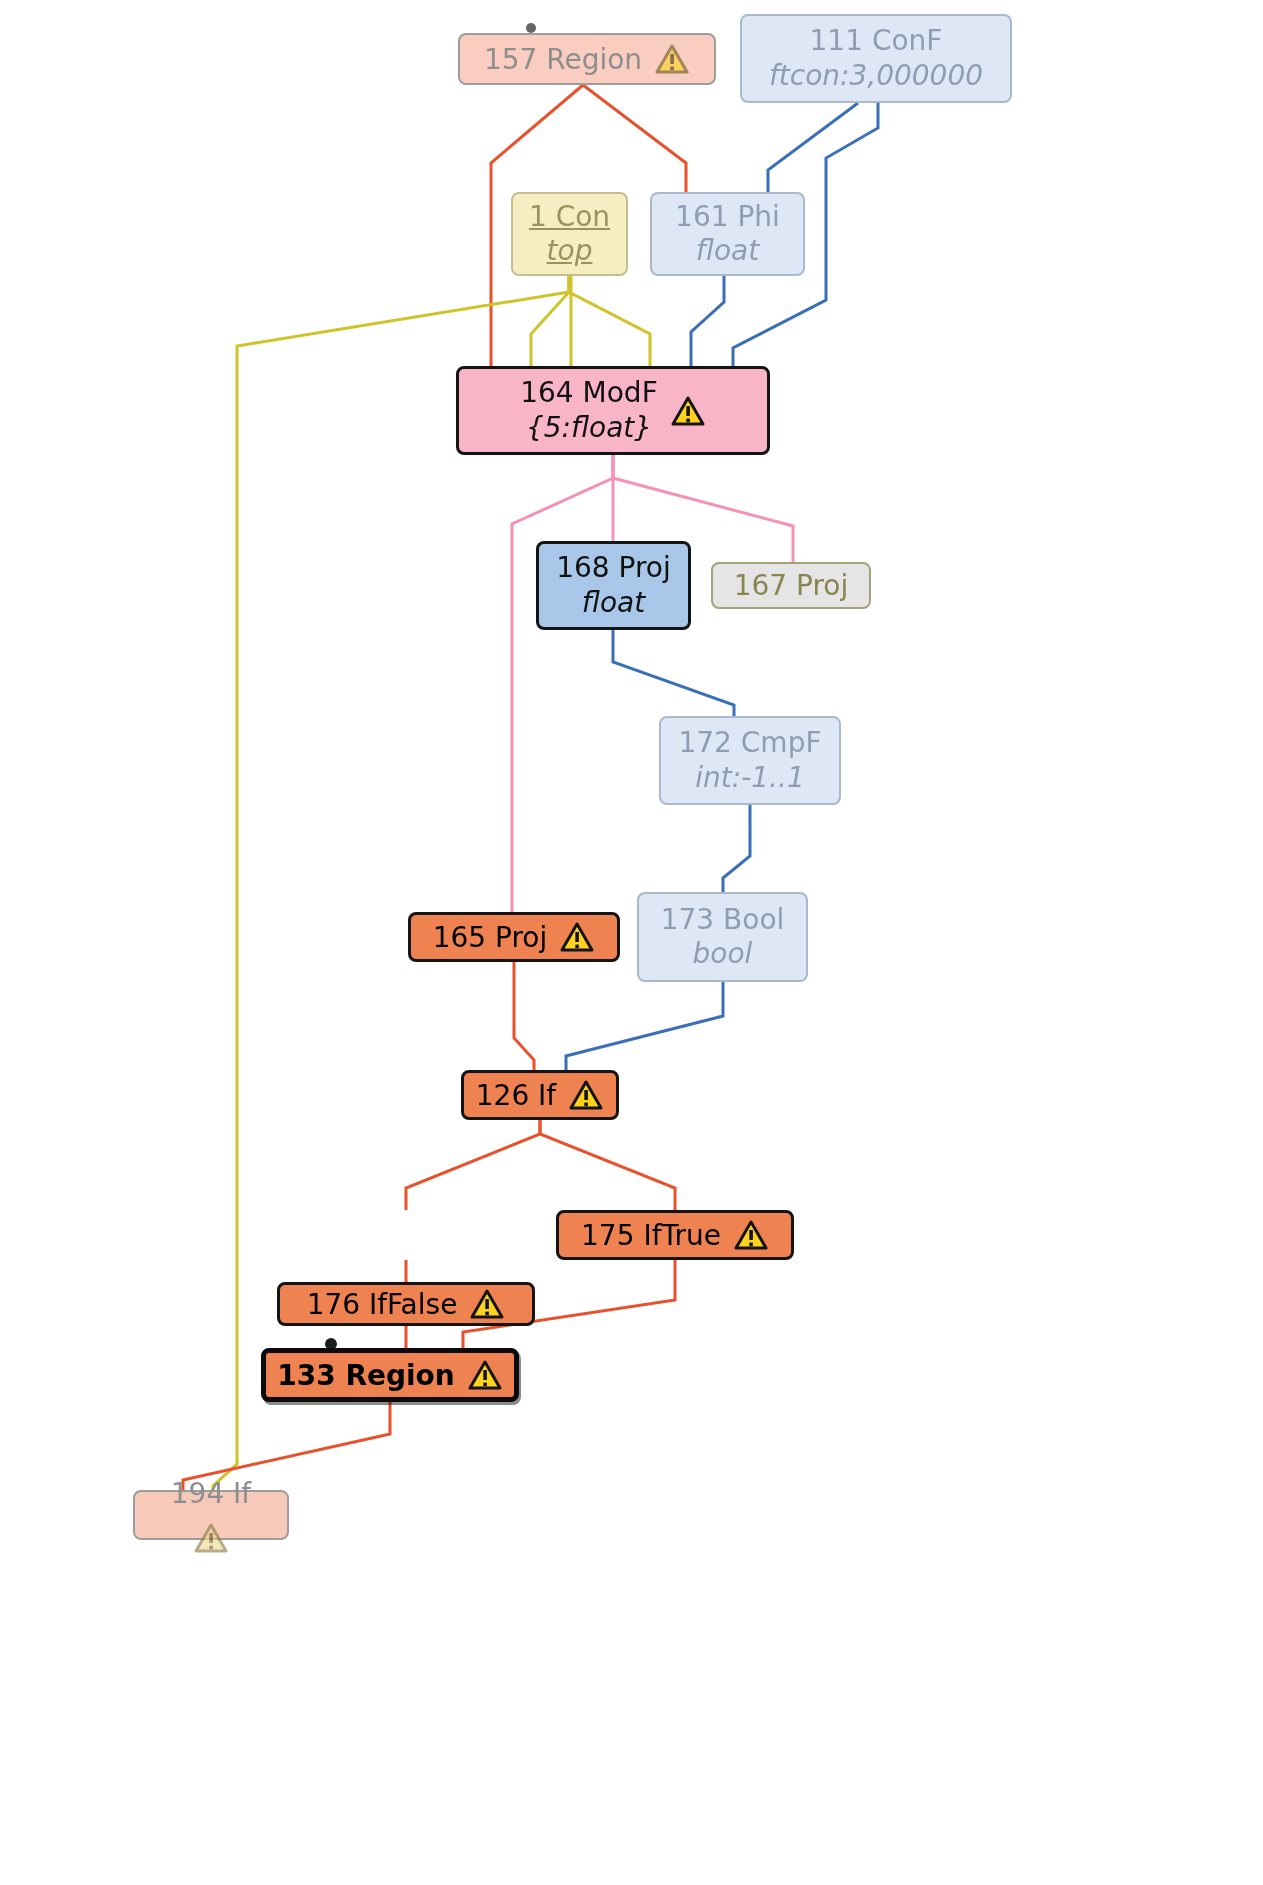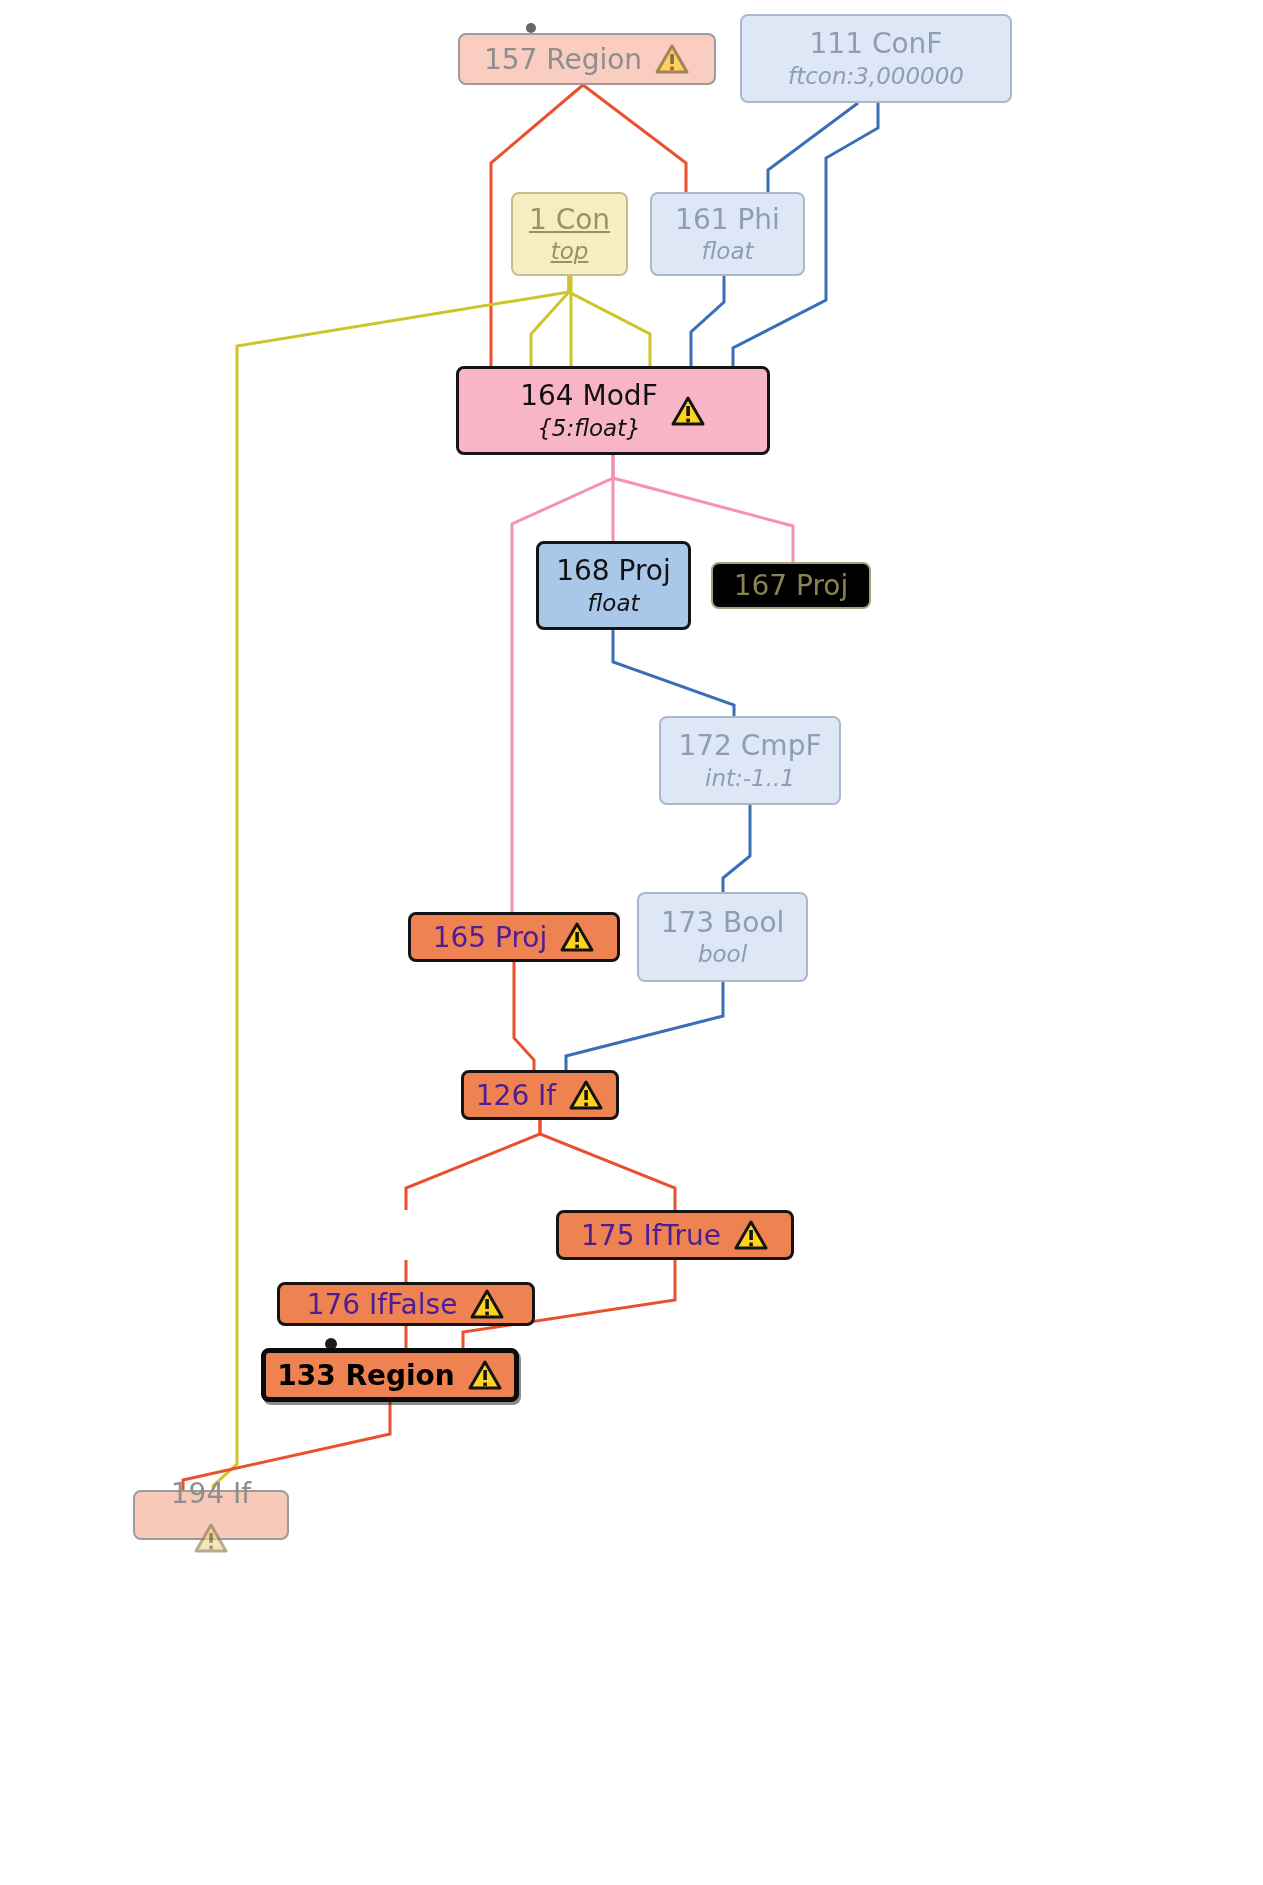--- a/index.html
+++ b/index.html
@@ -1,28 +1,28 @@
 <!DOCTYPE html>
 <html><head>
 <meta charset="utf-8">
 <style>
   html,body{margin:0;padding:0;background:#fff;font-family:"DejaVu Sans","Liberation Sans",sans-serif;}
   .canvas{position:relative;width:1263px;height:1885px;background:#ffffff;overflow:hidden;}
   .edges{position:absolute;left:0;top:0;width:1263px;height:1885px;}
   .node{position:absolute;box-sizing:border-box;border-radius:8px;display:flex;align-items:center;justify-content:center;gap:12px;text-align:center;cursor:default;}
   .txt{display:flex;flex-direction:column;align-items:center;line-height:1.22;}
   .label{font-size:28px;white-space:nowrap;}
-  .sub{font-size:23px;font-style:italic;white-space:nowrap;}
+  .sub{font-size:28px;font-style:italic;white-space:nowrap;}
   .n-region-faded{background:#f9cdc0;border:2px solid #9c9c9c;color:#8e8e8e;}
   .n-blue-faded{background:#dde7f5;border:2px solid #aab8cb;color:#8f9db3;}
   .n-khaki-faded{background:#f6eec2;border:2px solid #c6bd8d;color:#99935e;}
-  .n-khaki{background:#000000;border:2px solid #a5a27a;color:#8a8550;}
+  .n-khaki{background:#e5e5e5;border:2px solid #a5a27a;color:#8a8550;}
   .n-pink{background:#f9b5c8;border:3px solid #141414;color:#111;}
   .n-blue{background:#a9c7e8;border:3px solid #141414;color:#111;}
-  .n-orange{background:#ef8251;border:3px solid #141414;color:#4c1d95;}
+  .n-orange{background:#ef8251;border:3px solid #141414;color:#000000;}
   .n-orange-bold{background:#ef8251;border:5px solid #0b0b0b;color:#000;font-weight:bold;box-shadow:2px 3px 0 rgba(0,0,0,.45);}
   .n-orange-faded{background:#f7c9b8;border:2px solid #9c9c9c;color:#8e8e8e;}
   .warn{width:36px;height:32px;flex:0 0 auto;display:inline-flex;}
   .warn.faded{opacity:.62;}
 </style>
 </head>
 <body>
 
 <div class="canvas">
 

